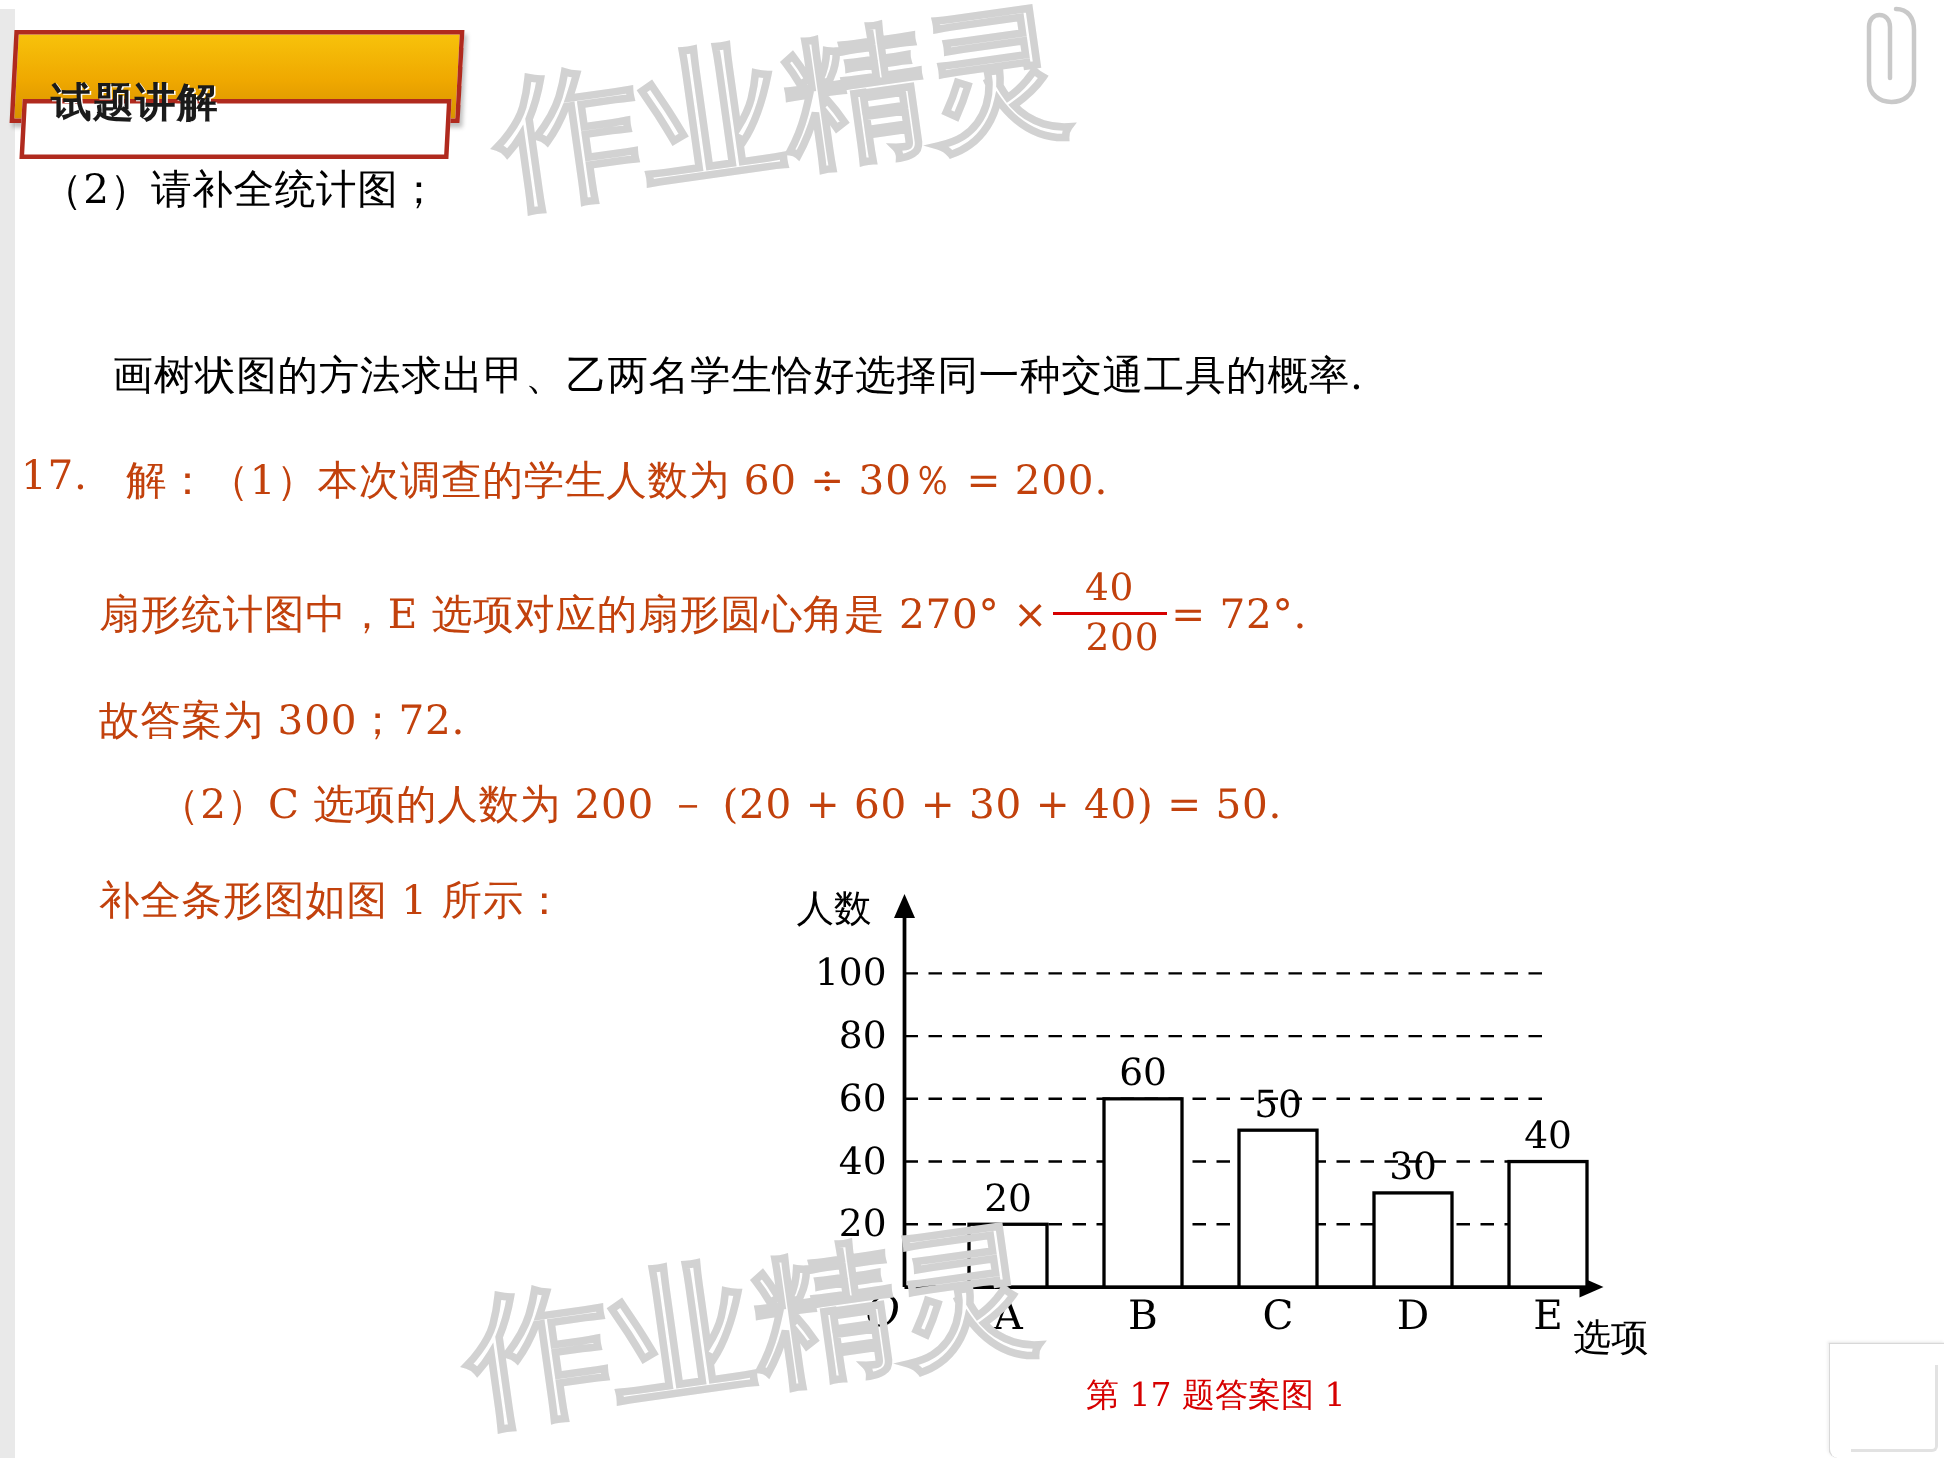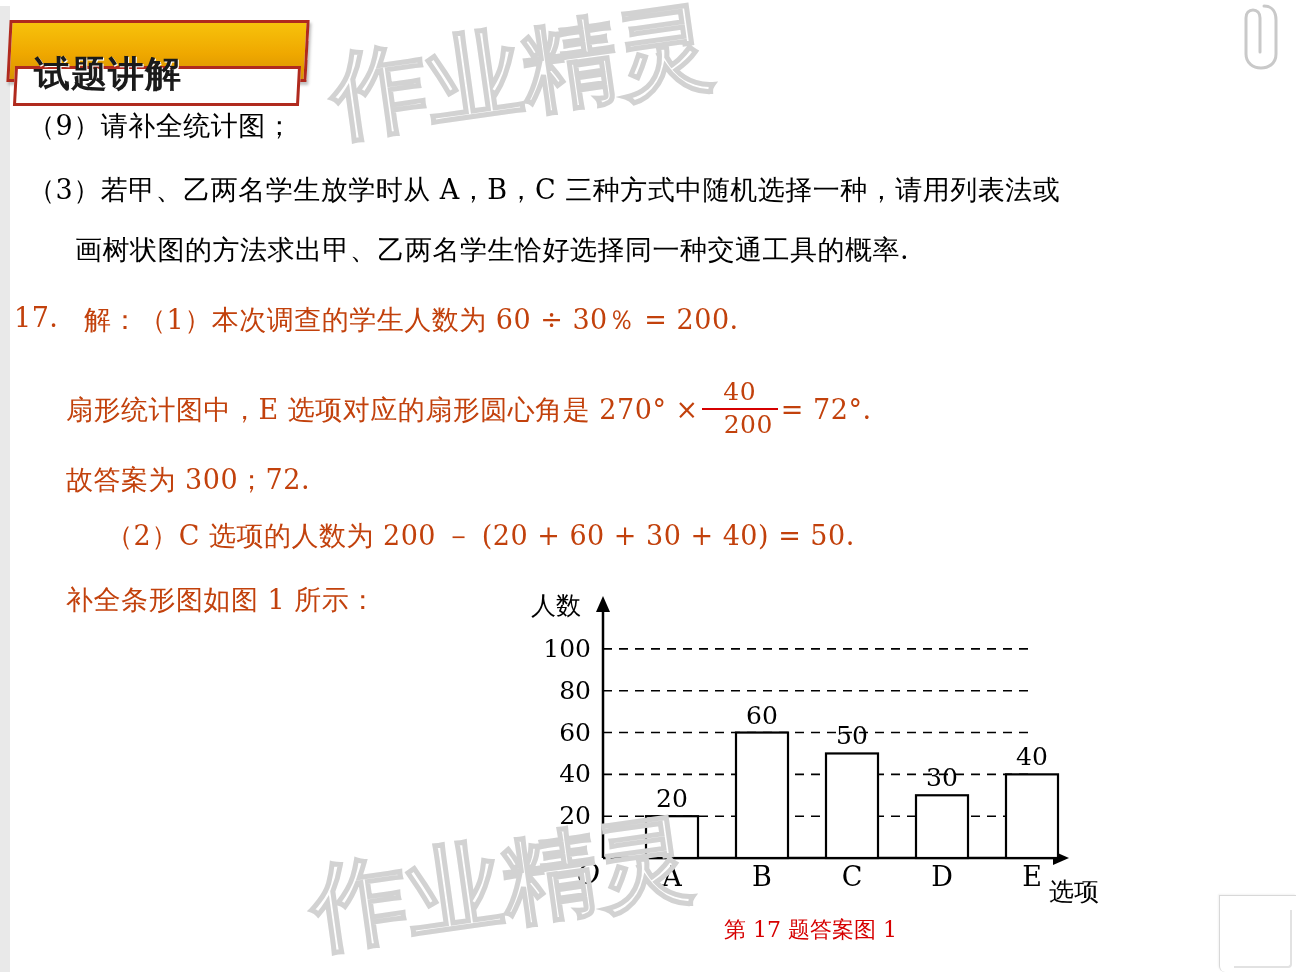--- a/index.html
+++ b/index.html
@@ -89,21 +89,21 @@
     background: #ffffff;
     border: 3px solid #b02a1e;
     box-sizing: border-box;
     transform: skewX(-3deg);
   }
   .banner-title {
     position: absolute;
     left: 26px; top: 30px;
     font-family: "DejaVu Sans", sans-serif;
     font-weight: bold;
-    font-size: 36px;
+    font-size: 27px;
     color: #1a1a1a;
     letter-spacing: 1px;
     white-space: nowrap;
     text-shadow: 1px 1px 0 #ffffff;
   }
 
   
   .q-line {
     position: absolute;
     font-family: "DejaVu Serif", serif;
@@ -192,22 +192,21 @@
   </svg>
 
   <div class="banner">
     <div class="banner-bg"></div>
     <div class="banner-tab"></div>
     <div class="banner-title">试题讲解</div>
   </div>
 
   <div class="wm wm1">作业精灵</div>
 
-  <div class="q-line" style="left:28px; top:108px;">（9）请补全统计图；</div>
-  <div class="q-line" style="left:28px; top:172px;">（3）若甲、乙两名学生放学时从 A，B，C 三种方式中随机选择一种，请用列表法或</div>
+  <div class="q-line" style="left:28px; top:108px;">（2）请补全统计图；</div>
   <div class="q-line" style="left:75px; top:232px;">画树状图的方法求出甲、乙两名学生恰好选择同一种交通工具的概率.</div>
 
   <div class="ans-line" style="left:14px; top:302px;">17.</div>
   <div class="ans-line" style="left:66px; top:302px;margin-left:18px;">
     <span>解：（1）</span><span>本次调查的学生人数为 60 ÷ 30％ = 200.</span>
   </div>
 
   <div class="ans-line" style="left:66px; top:378px;">
     <span>扇形统计图中，E 选项对应的扇形圆心角是 270° ×</span><span class="frac"><span class="num">40</span><span class="den">200</span></span><span>= 72°.</span>
   </div>

